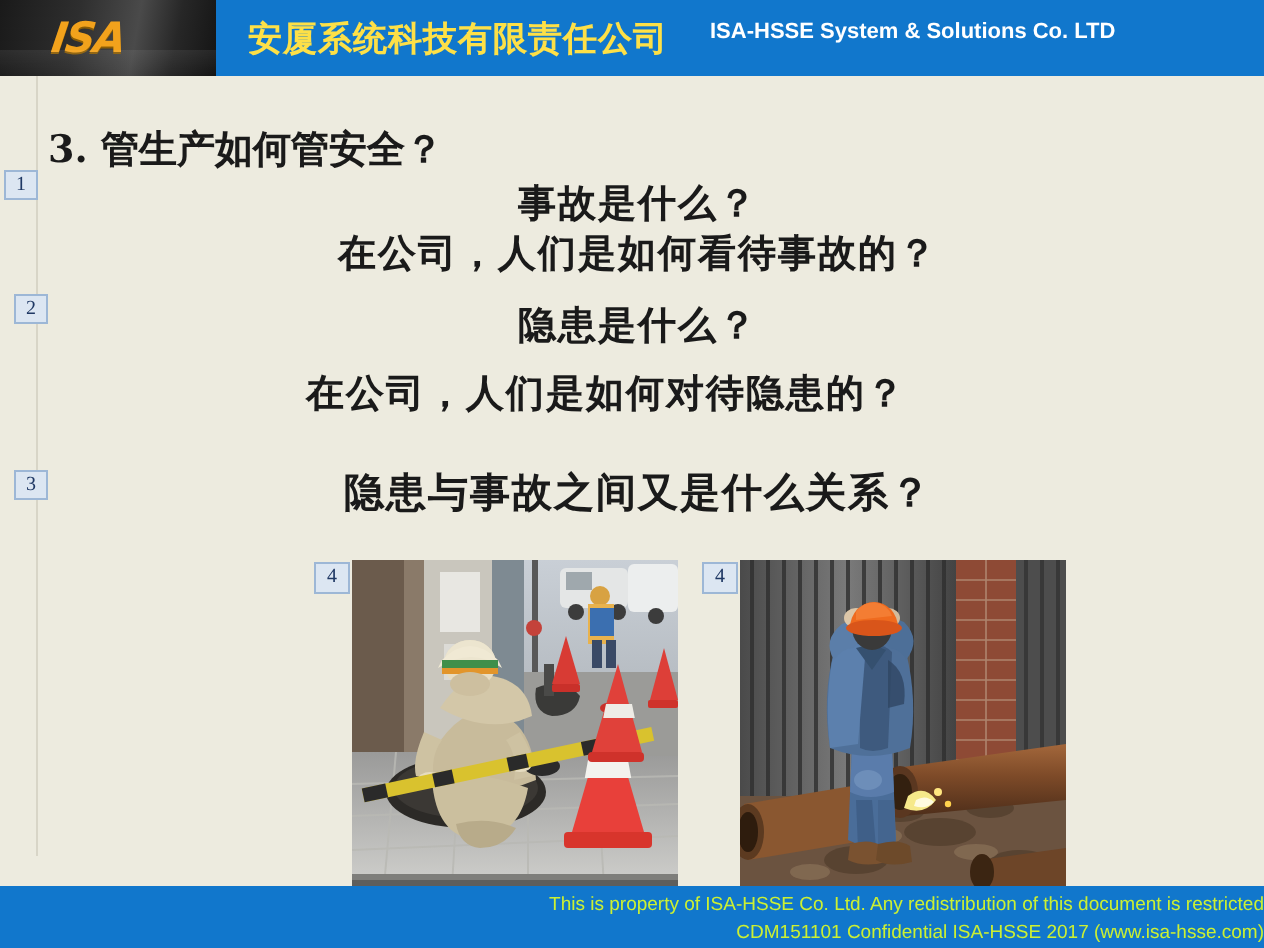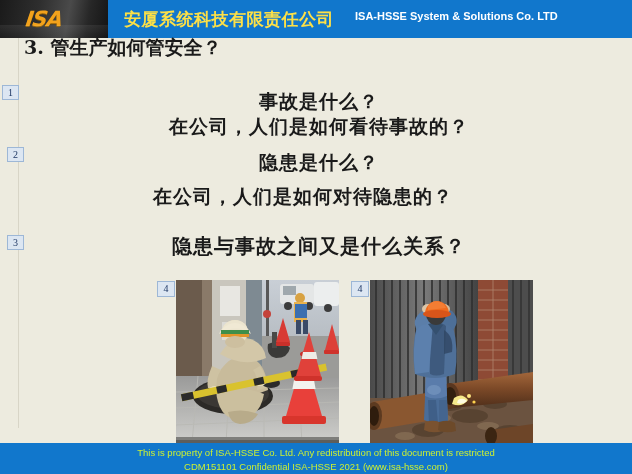--- a/index.html
+++ b/index.html
@@ -98,21 +98,21 @@
   }
   #marker-1 { left: 2px;  top: 85px; }
   #marker-2 { left: 7px;  top: 147px; }
   #marker-3 { left: 7px;  top: 235px; }
   #marker-4a { left: 157px; top: 281px; width: 16px; height: 14px; line-height: 14px; }
   #marker-4b { left: 351px; top: 281px; width: 16px; height: 14px; line-height: 14px; }
 
   
   #slide-title {
     position: absolute;
-    left: 24px; top: 35px;
+    left: 24px; top: 62px;
     font-family: "DejaVu Serif", "Liberation Serif", serif;
     font-weight: bold;
     font-size: 19px;
     color: #1a1a1a;
     white-space: nowrap;
   }
 
   
   .qline {
     position: absolute;
@@ -141,21 +141,21 @@
   #photo-1 { left: 176px; }
   #photo-2 { left: 370px; }
   .photo svg { display: block; }
 
   
   #footer {
     position: absolute;
     left: 0; top: 443px;
     width: 632px; height: 31px;
     background: #1177CC;
-    text-align: center;
+    text-align: right;
   }
   .footer-line {
     font-family: "Liberation Sans", sans-serif;
     font-size: 9.5px;
     color: #CCF032;
     white-space: nowrap;
     line-height: 13px;
   }
   #footer-line-1 { padding-top: 3px; }
   #footer-line-2 { padding-top: 1px; }
@@ -420,16 +420,16 @@
       <path d="M55 34 a12 13 0 0 1 24 0 z" fill="#ef6a1e"></path>
       <ellipse cx="67" cy="34" rx="14" ry="4" fill="#d9551a"></ellipse>
       <path d="M58 26 a10 10 0 0 1 18 2 l-18 2 z" fill="#f47d33"></path>
 
       <path d="M74 50 q10 6 8 22 l-8 2 z" fill="#2f4663" opacity="0.8"></path>
     </svg>
   </div>
 
   <div id="footer">
     <div class="footer-line" id="footer-line-1">This is property of ISA-HSSE Co. Ltd. Any redistribution of this document is restricted</div>
-    <div class="footer-line" id="footer-line-2">CDM151101 Confidential   ISA-HSSE 2021  (www.isa-hsse.com)</div>
+    <div class="footer-line" id="footer-line-2">CDM151101 Confidential   ISA-HSSE 2017  (www.isa-hsse.com)</div>
   </div>
 
 </div>
 
 </body></html>

